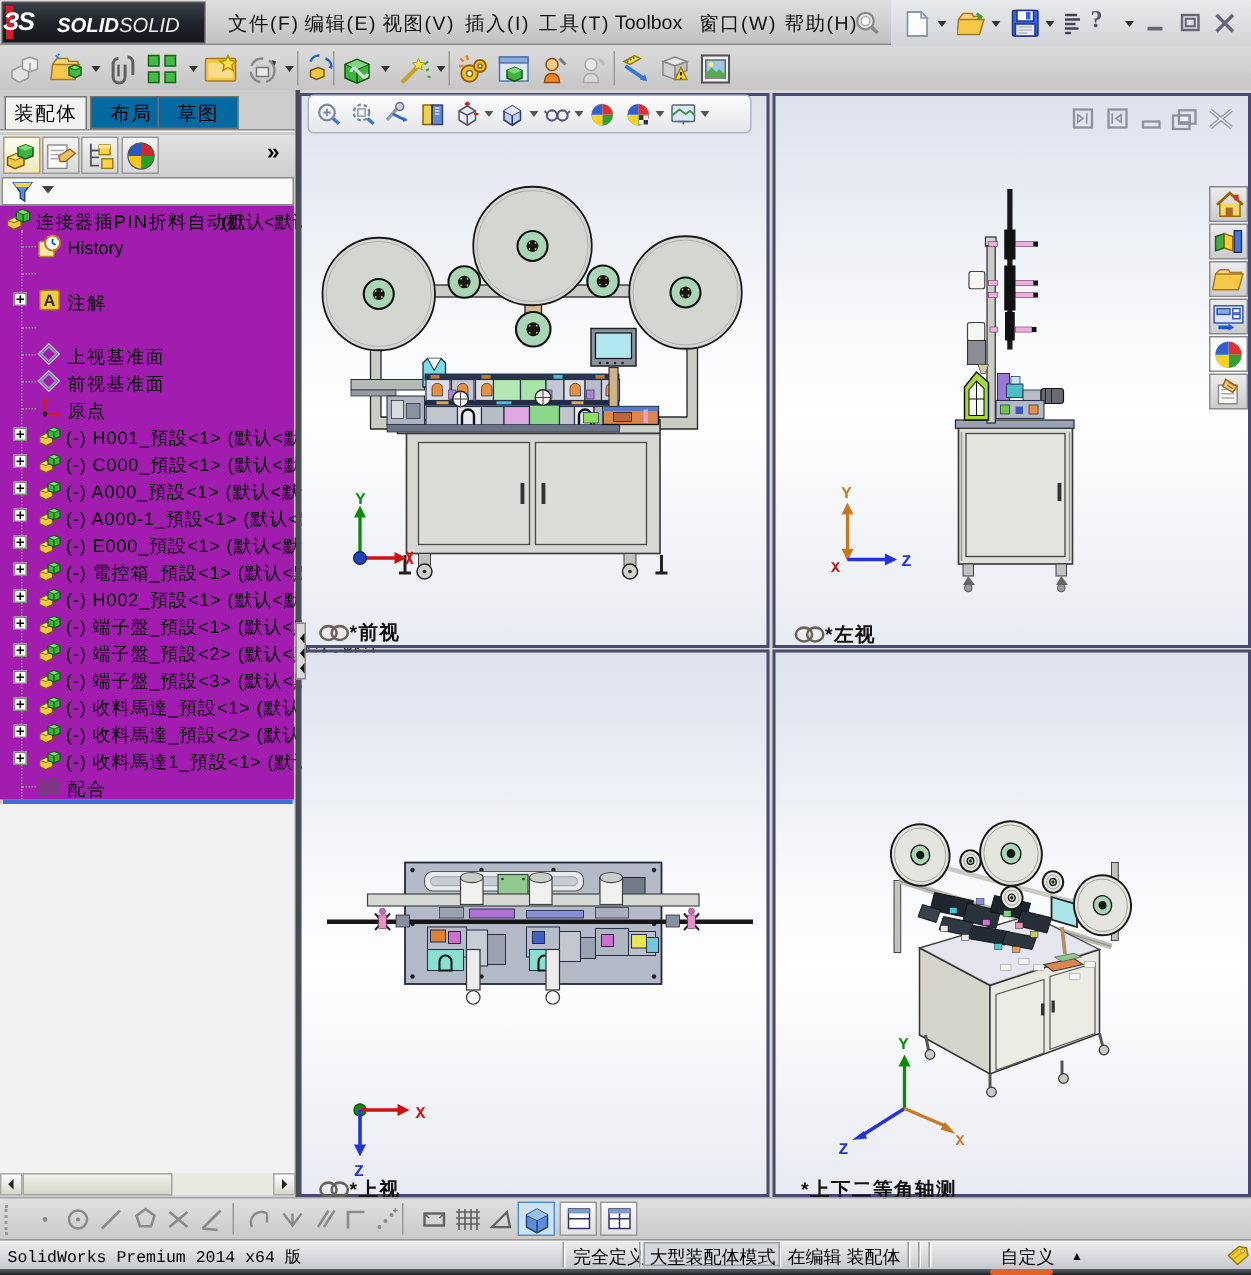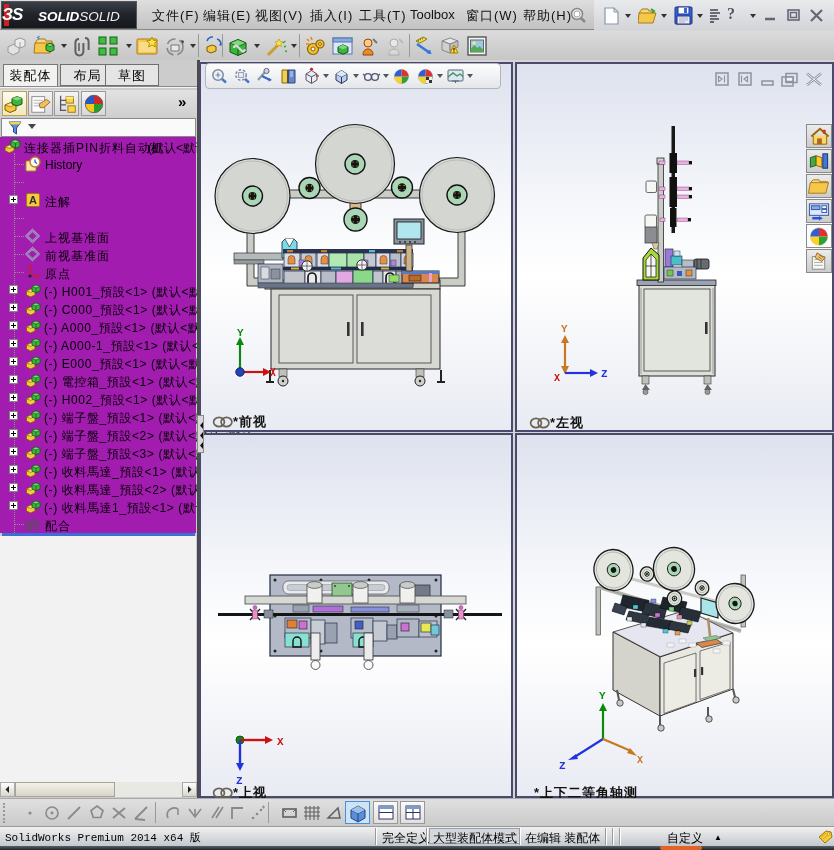--- a/index.html
+++ b/index.html
@@ -15,21 +15,21 @@
 .menu{position:absolute;top:7px;font-size:13px;color:#111;letter-spacing:1px}
 
 #toolbar2{position:absolute;left:0;top:31px;width:834px;height:29px;background:linear-gradient(#dcdcdc,#c6c6c6)}
 .sep2{position:absolute;top:3px;width:1px;height:23px;background:#9a9a9a}
 .dd{position:absolute;width:0;height:0;border-left:3.5px solid transparent;border-right:3.5px solid transparent;border-top:4px solid #333;top:13px}
 
 #leftpanel{position:absolute;left:0;top:60px;width:197px;height:738px;background:#cccccc}
 #lpsep{position:absolute;left:197px;top:60px;width:3px;height:738px;background:#4a4a4a}
 .tab{position:absolute;top:2px;height:22px;font-size:13px;text-align:center;line-height:22px;color:#000;letter-spacing:1px}
 .tab.on{background:#f2f2f1;border:1px solid #777;border-bottom:none;z-index:2}
-.tab.off{background:#e5e5e5;border:1px solid #6f6f6f}
+.tab.off{background:#0369a1;border:1px solid #6f6f6f}
 #tabstrip{position:absolute;left:0;top:2px;width:197px;height:26px}
 #tabline{position:absolute;left:0;top:26px;width:197px;height:2px;background:#f2f2f1;border-top:1px solid #8a8a8a}
 #iconrow{position:absolute;left:0;top:30px;width:197px;height:27px;background:linear-gradient(#e2e2e2,#cfcfcf)}
 .pbtn{position:absolute;top:1px;width:25px;height:25px;border:1px solid #9a9a9a;background:linear-gradient(#f4f4f4,#d8d8d8)}
 .pbtn.on{background:linear-gradient(#fdfdee,#f0e8c0);border:1px solid #c0a050}
 #filterrow{position:absolute;left:1px;top:58px;width:195px;height:19px;background:#fafafa;border:1px solid #8a8a8a}
 #tree{position:absolute;left:0;top:77px;width:196px;height:396px;background:#a21caf}
 .trow{position:absolute;left:0;height:18px;width:196px;font-size:12px;color:#000;white-space:nowrap}
 .trow .txt{position:absolute;top:3px;letter-spacing:.4px}
 #blueline{position:absolute;left:2px;top:473px;width:193px;height:3px;background:#3a6fd8}

